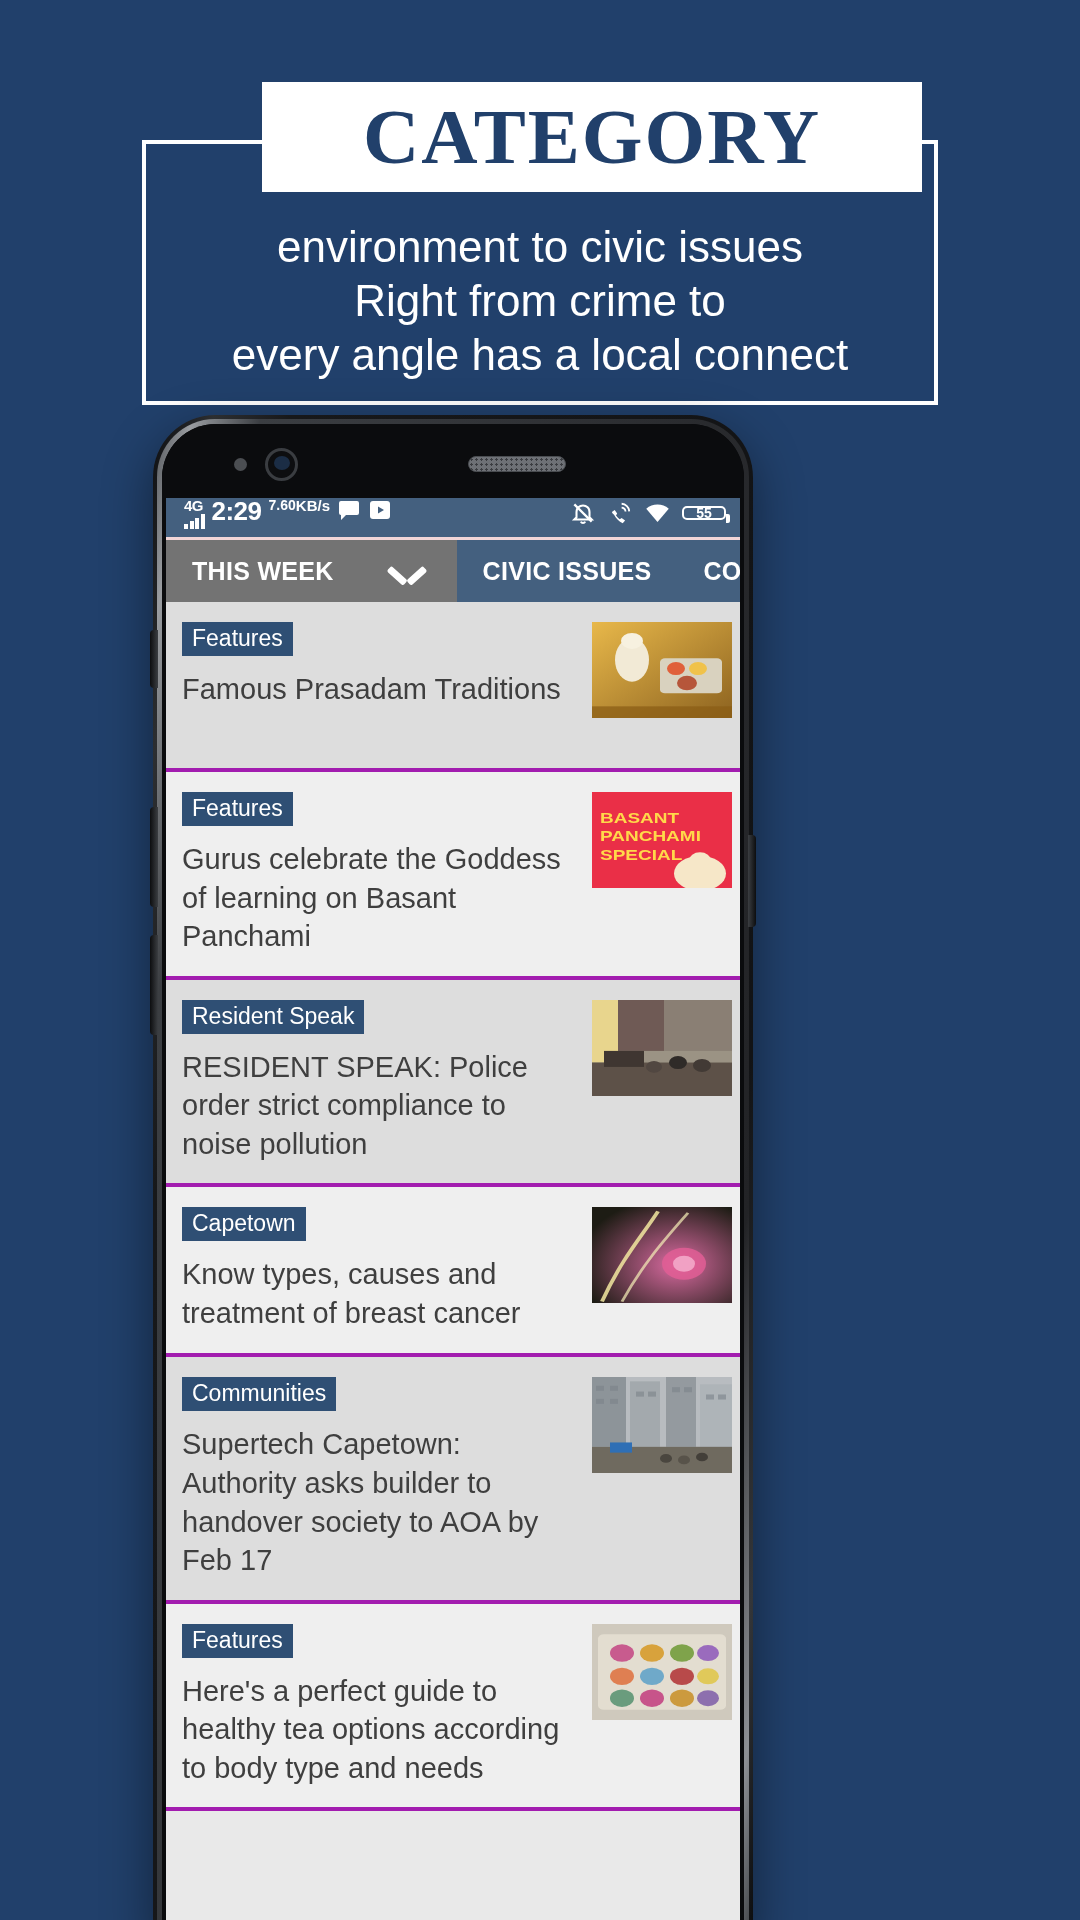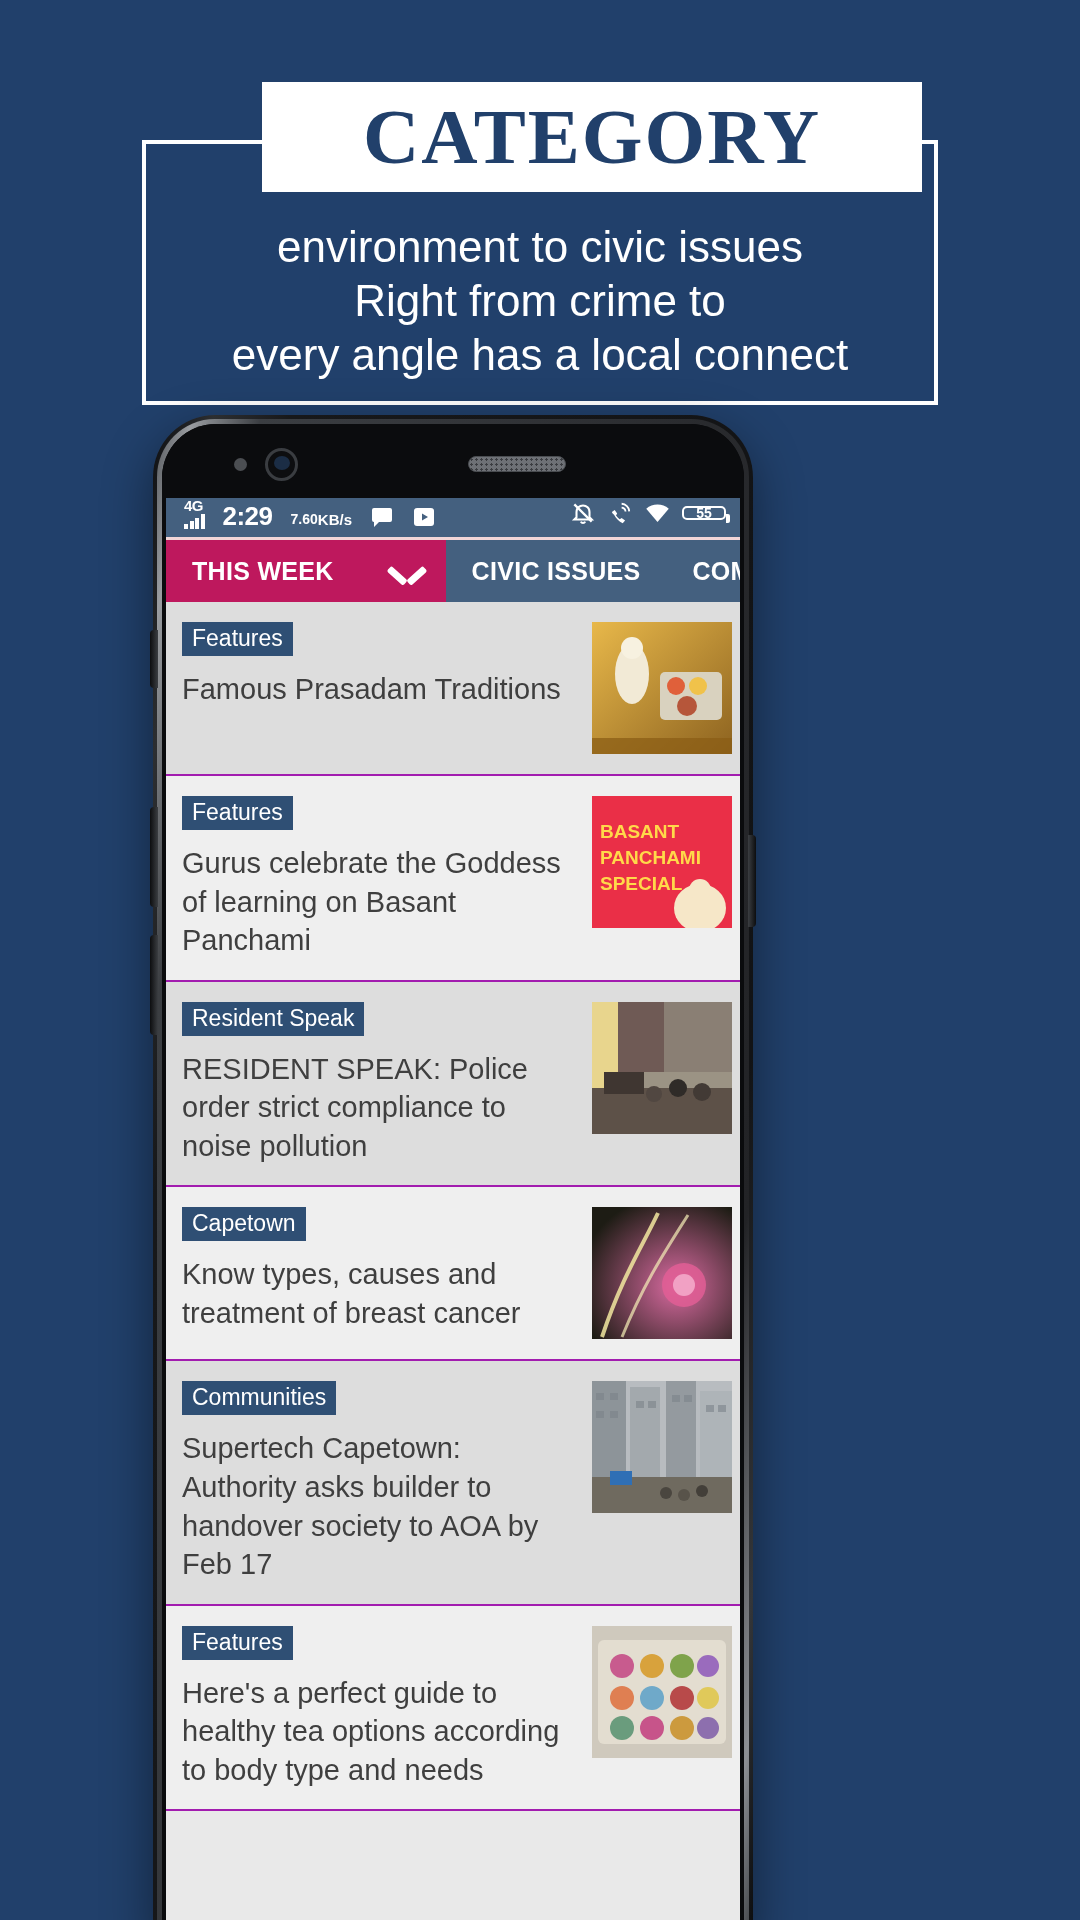--- a/index.html
+++ b/index.html
@@ -101,21 +101,21 @@
     z-index:4;
   }
 
   .statusbar{
     height:48px;
     background:#44607f;
     display:flex; align-items:center;
     padding:0 14px 0 18px;
     color:#fff;
   }
-  .sb-left{ display:flex; align-items:flex-end; gap:18px; }
+  .sb-left{ display:flex; align-items:flex-start; gap:7px; }
   .sb-right{ margin-left:auto; display:flex; align-items:center; gap:11px; }
 
   .sig{ display:flex; flex-direction:column; align-items:flex-start; line-height:1;}
   .sig-g{ font-size:15px; font-weight:bold; letter-spacing:-.5px; margin-bottom:1px;}
   .sig-bars{ display:flex; align-items:flex-end; gap:1.5px; height:15px;}
   .sig-bars i{ width:4px; background:#fff; display:block;}
   .sig-bars i:nth-child(1){height:5px;}
   .sig-bars i:nth-child(2){height:8px;}
   .sig-bars i:nth-child(3){height:11px;}
   .sig-bars i:nth-child(4){height:15px;}
@@ -156,53 +156,53 @@
   .tabs{
     height:62px; display:flex; align-items:stretch;
     background:#44607f;
     color:#fff; font-size:25px; font-weight:bold;
     overflow:hidden; white-space:nowrap;
   }
   .tab{
     display:flex; align-items:center; padding:0 26px;
     letter-spacing:.3px;
   }
-  .tab.active{ background:#be185d; gap:56px; padding-right:22px;}
+  .tab.active{ background:#737373; gap:56px; padding-right:33px;}
   .chev{ width:34px; height:20px; position:relative; }
   .chev::before, .chev::after{
     content:""; position:absolute; top:4px; width:22px; height:7px; background:#fff;
     border-radius:2px;
   }
   .chev::before{ left:-1px; transform:rotate(42deg); transform-origin:left center;}
   .chev::after{ right:-1px; transform:rotate(-42deg); transform-origin:right center;}
 
   
   .list{ background:#e9e9e9; }
   .news-item{
     display:flex; align-items:flex-start;
     padding:20px 0 20px 16px;
-    border-bottom:2px solid #a21caf;
+    border-bottom:4px solid #a21caf;
     min-height:170px;
   }
   .news-item:nth-child(odd){ background:#dddddd; }
   .news-item:nth-child(even){ background:#efefef; }
   .news-text{ flex:1; padding-right:14px; }
   .badge{
     display:inline-block;
     background:#2f4f74; color:#fff;
     font-size:23px; padding:5px 10px 6px;
     line-height:1;
     margin-bottom:14px;
   }
   .headline{
     color:#3f3f3f; font-size:29px; line-height:1.33;
     font-weight:400;
   }
   .thumb{
-    width:140px; height:132px; flex:0 0 140px;
+    width:140px; height:96px; flex:0 0 140px;
     margin-right:8px;
     overflow:hidden;
     position:relative;
     background:#bbb;
   }
   .thumb svg{ display:block; width:100%; height:100%; }
 </style>
 </head>
 <body>
 

